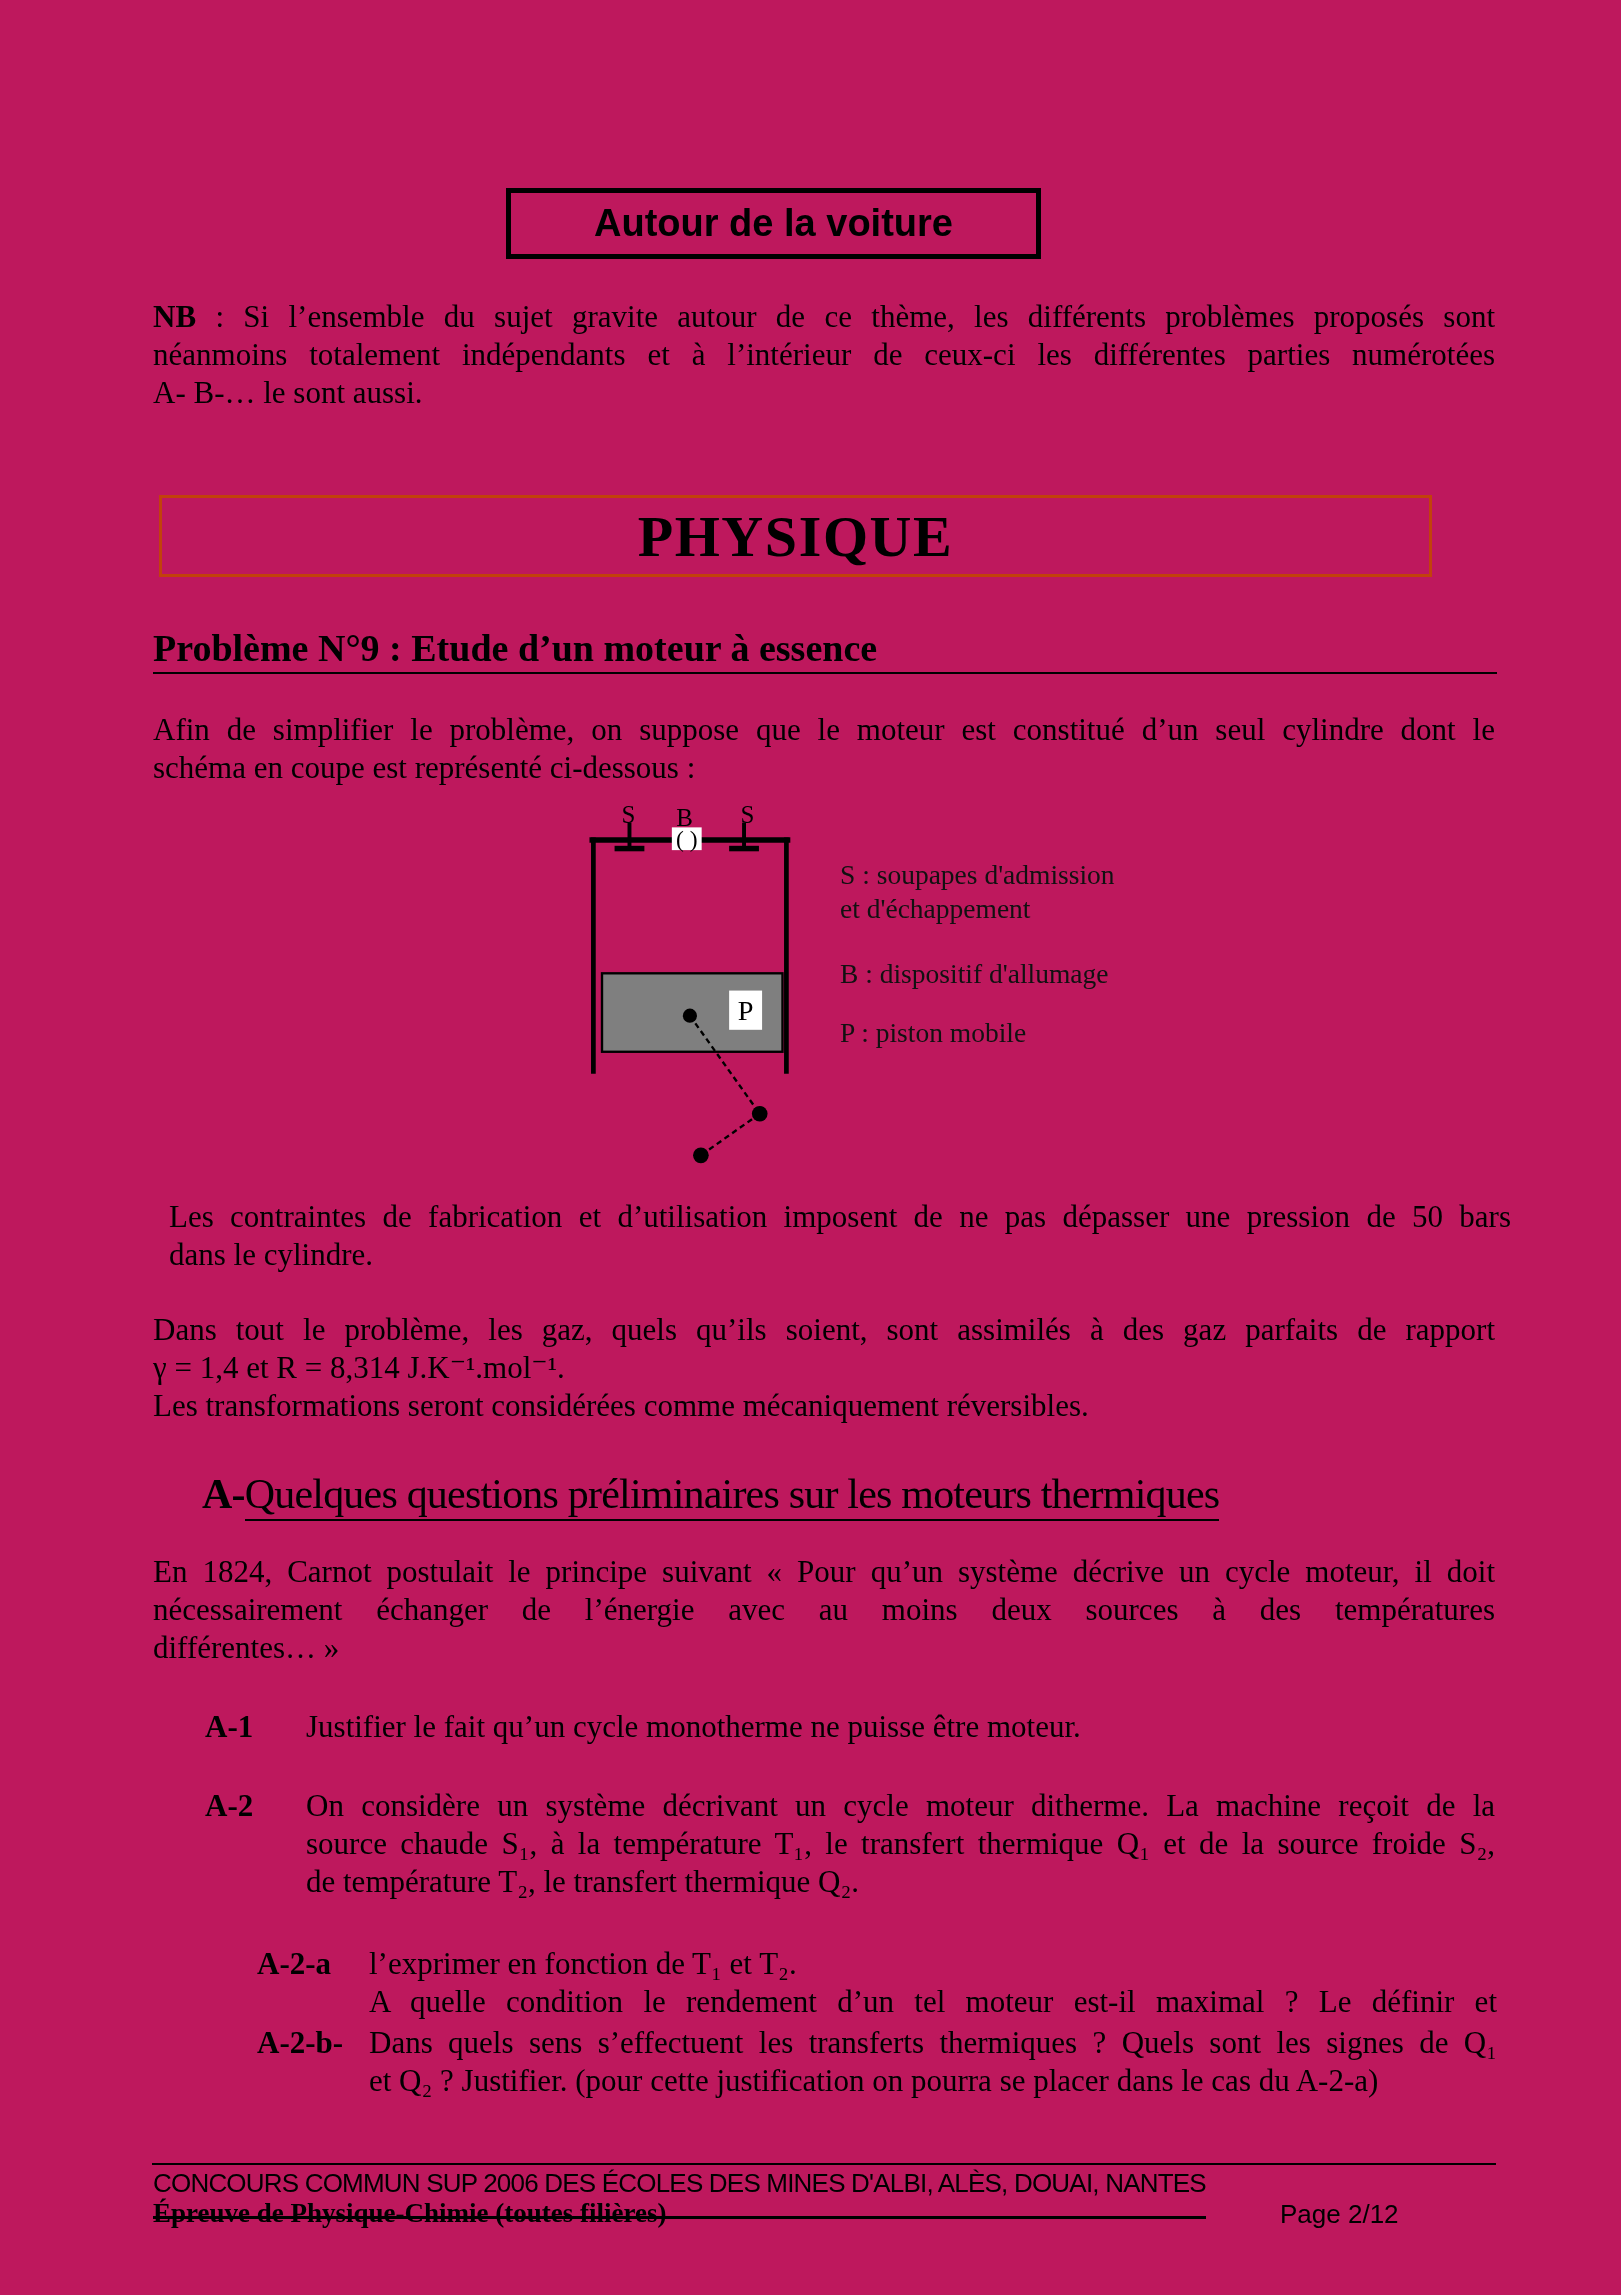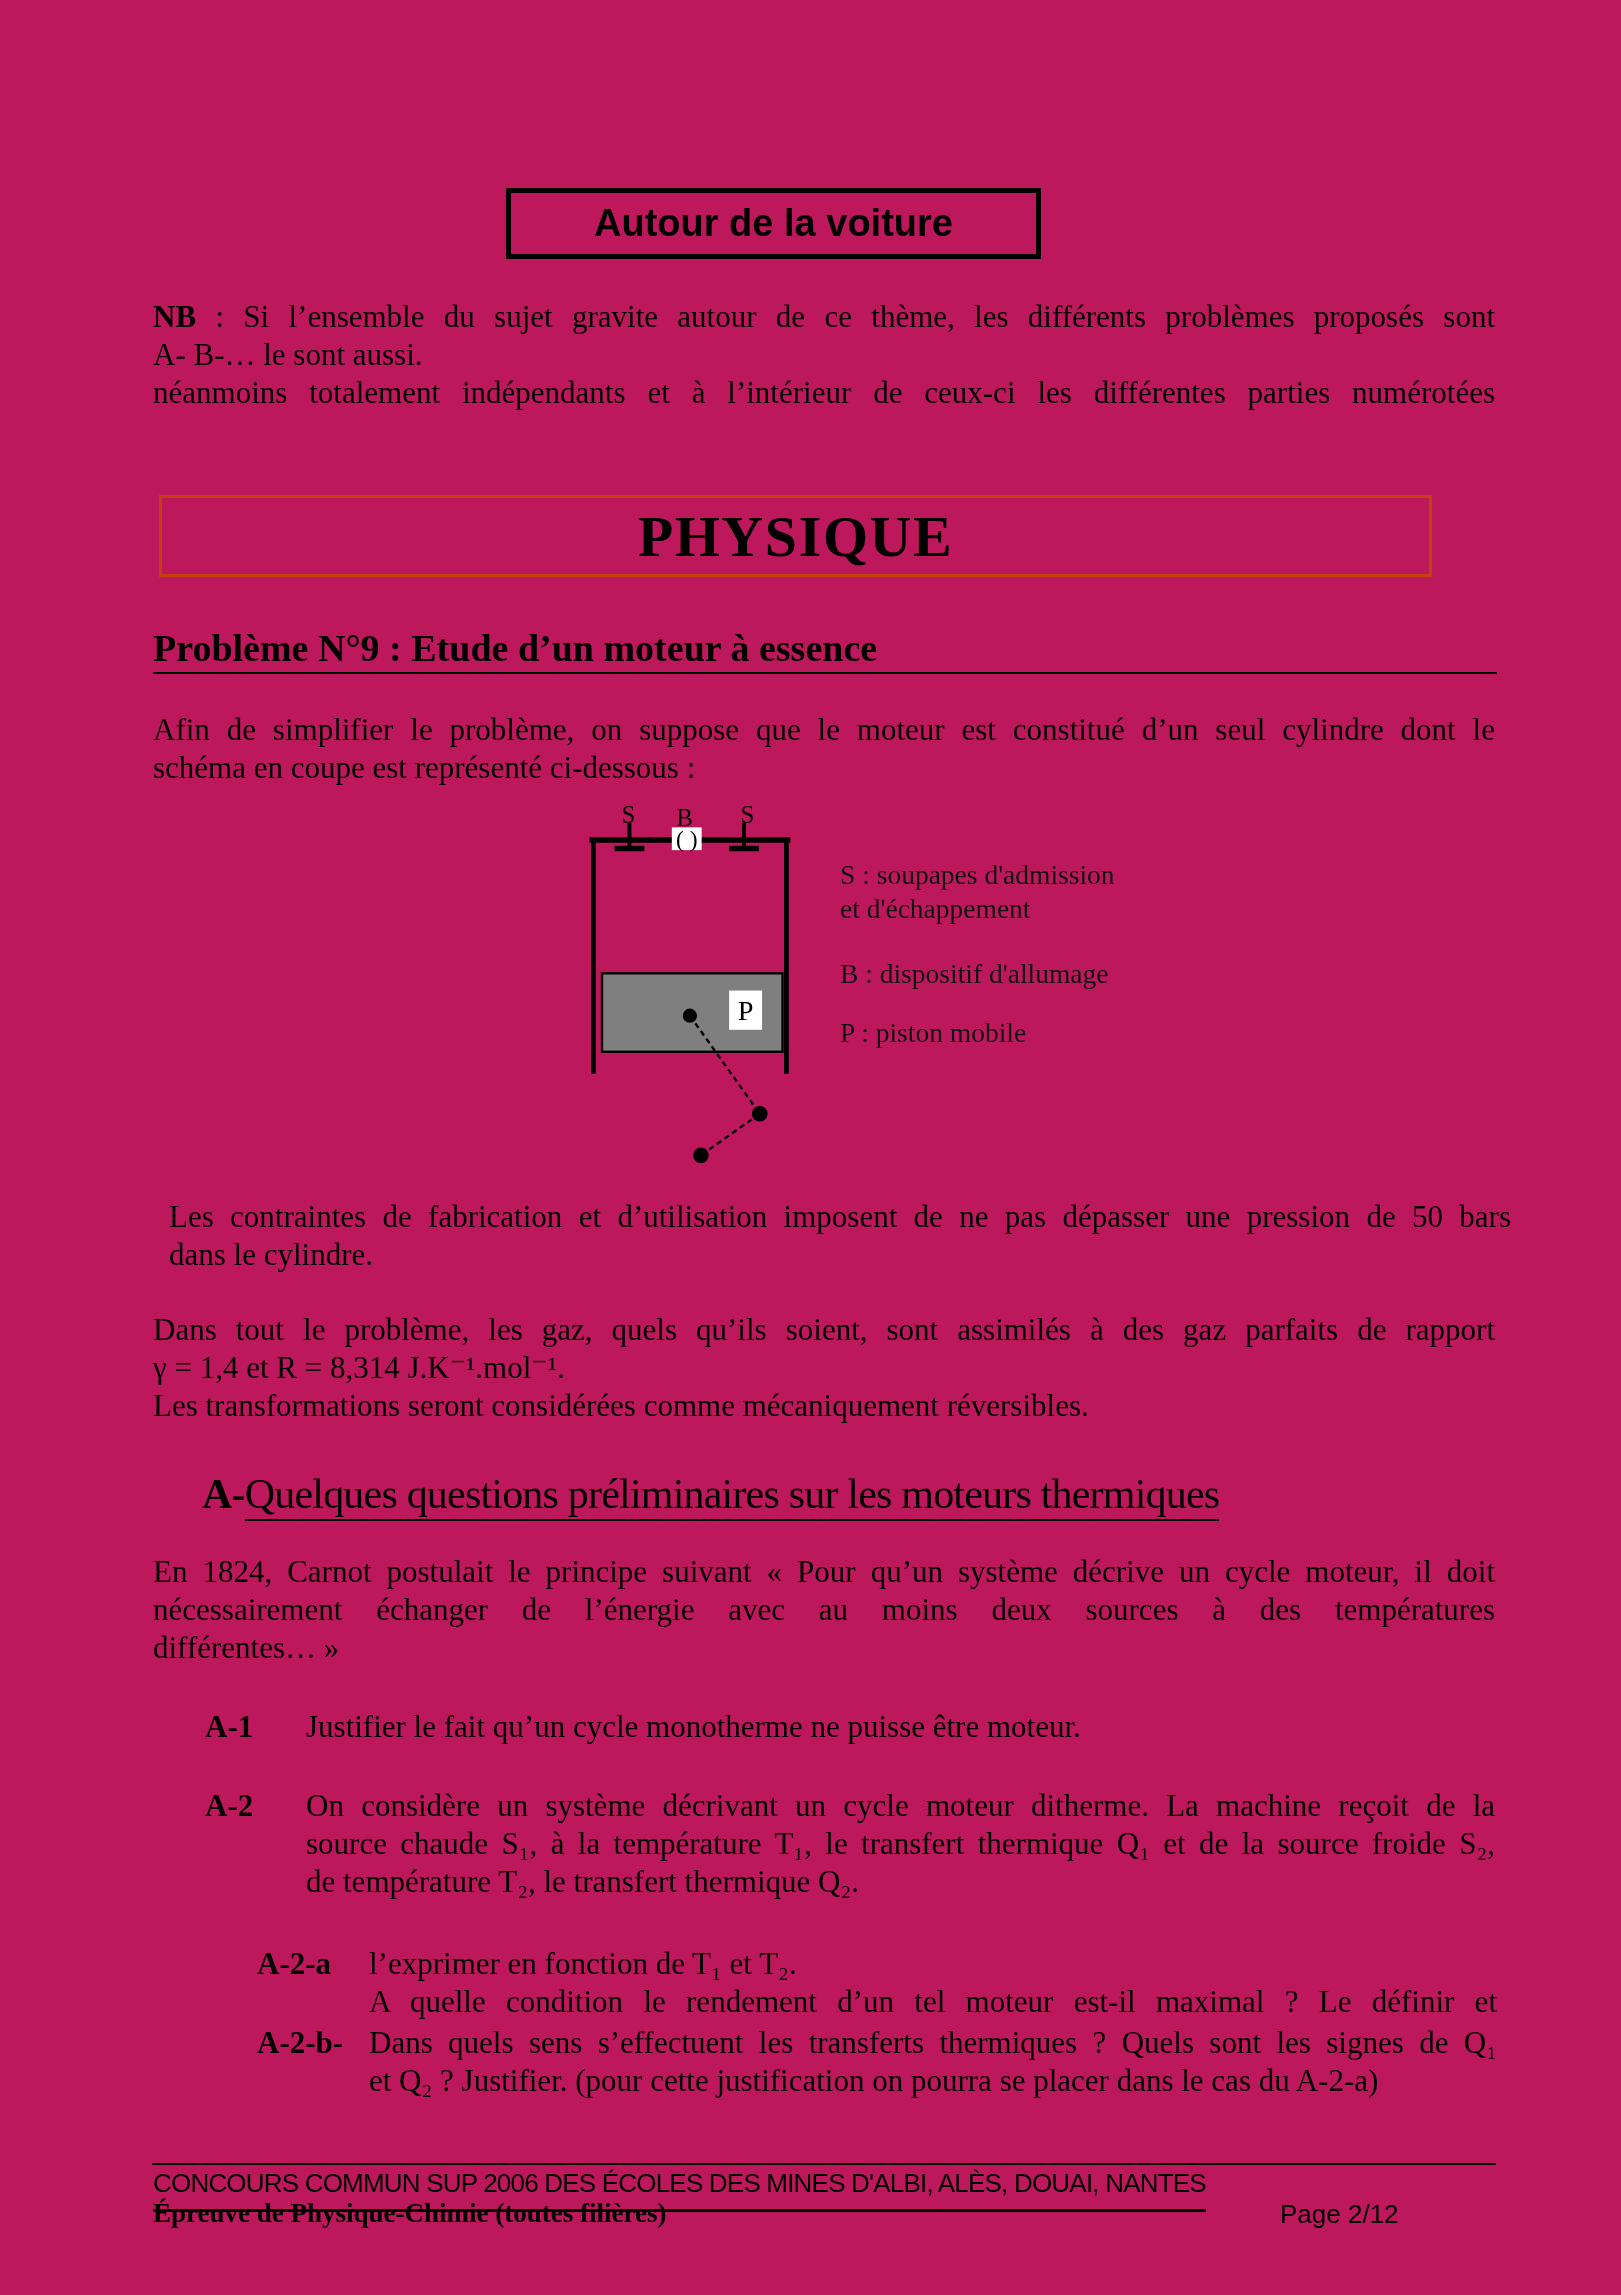--- a/index.html
+++ b/index.html
@@ -47,21 +47,21 @@
 
   
   .dg-label{position:absolute;width:27px;text-align:center;font-size:25px;line-height:27px;}
   .legend-line{position:absolute;left:840px;font-size:27.5px;line-height:31px;color:#111;}
 
   
   .footer-concours{
     position:absolute;left:153px;top:2169px;
     font-family:"Liberation Sans","DejaVu Sans",sans-serif;
     font-size:26px;line-height:28px;letter-spacing:-0.8px;
-    border-bottom:3.1px solid #000;padding-bottom:12px;
+    border-bottom:3.1px solid #000;padding-bottom:19px;
   }
   .footer-epreuve{
     position:absolute;left:153px;top:2198px;
     font-weight:bold;font-size:27px;line-height:30px;
   }
   .footer-page{
     position:absolute;left:1280px;top:2200px;
     font-family:"Liberation Sans","DejaVu Sans",sans-serif;
     font-size:26px;line-height:28px;
   }
@@ -70,22 +70,22 @@
 <body>
 
 <div class="page">
 
   <div class="title-box">
     <span>Autour de la voiture</span>
   </div>
 
   <div class="para" style="left:153px;top:298px;width:1342px;">
     <div class="line just"><span class="b">NB</span><span> : Si l’ensemble du sujet gravite autour de ce thème, les différents problèmes proposés sont</span></div>
+    <div class="line just">néanmoins totalement indépendants et à l’intérieur de ceux-ci les différentes parties numérotées</div>
     <div class="line left">A- B-…  le sont aussi.</div>
-    <div class="line just">néanmoins totalement indépendants et à l’intérieur de ceux-ci les différentes parties numérotées</div>
   </div>
 
   <div class="physique-box">
     <span>PHYSIQUE</span>
   </div>
 
   <div class="prob-heading">Problème N°9 : Etude d’un moteur à essence</div>
   <div class="rule" style="left:153px;top:672px;width:1344px;height:2.4px;"></div>
 
   <div class="para" style="left:153px;top:711px;width:1342px;">

